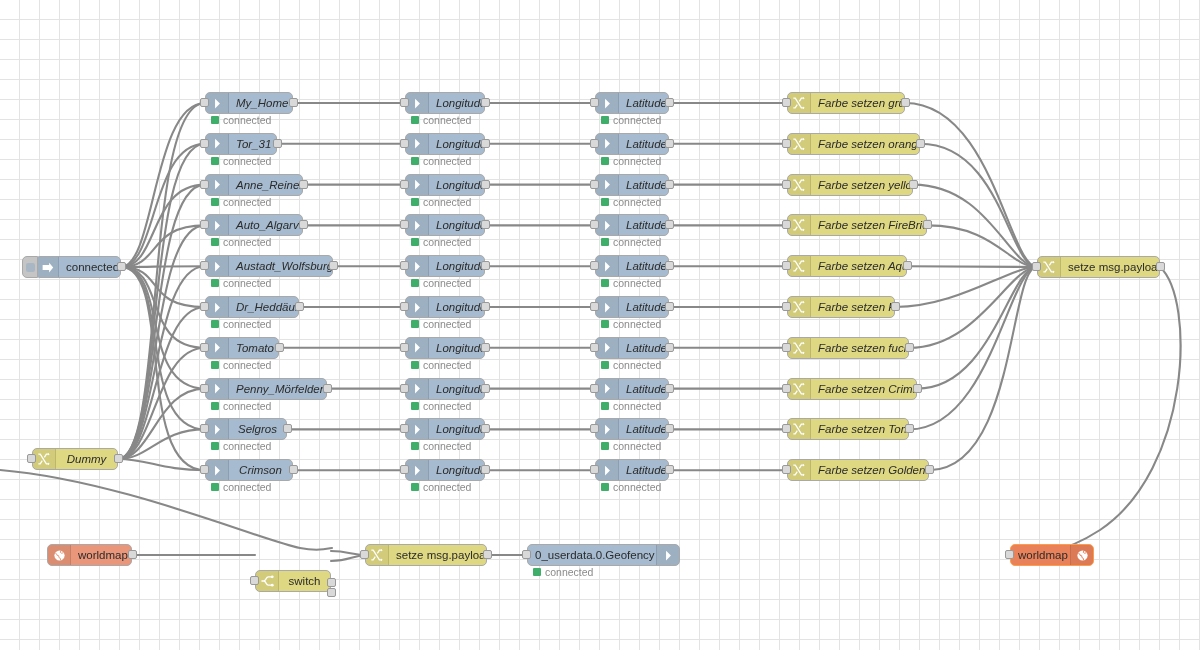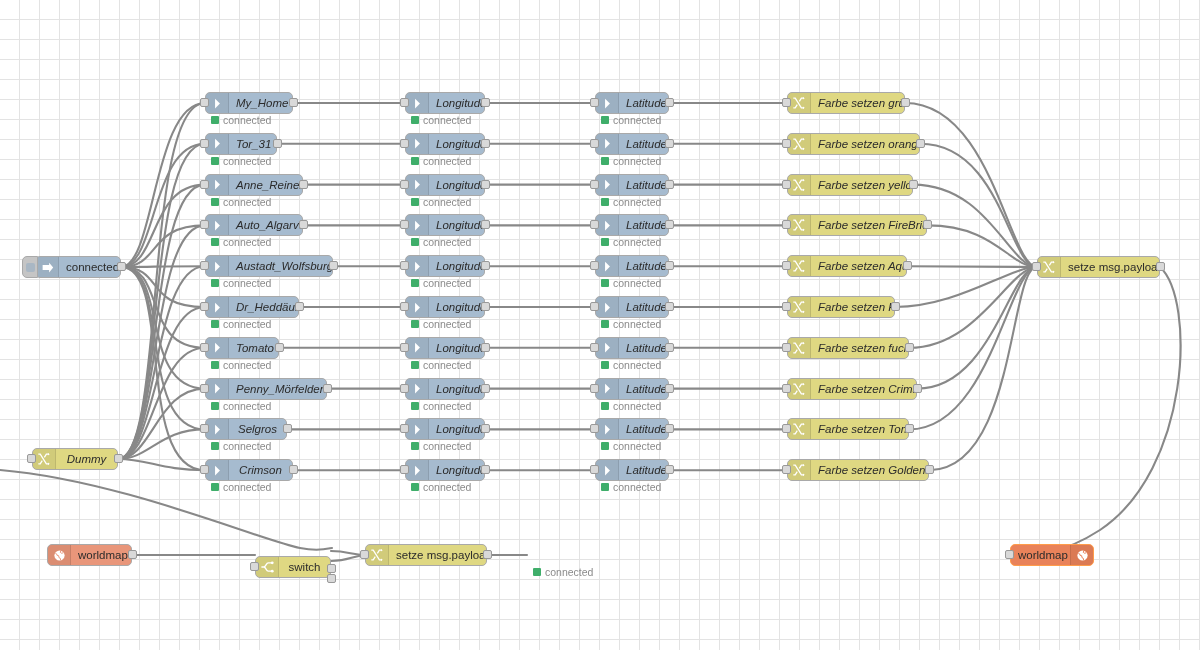--- a/index.html
+++ b/index.html
@@ -738,21 +738,21 @@
     <div class="ico">
       <svg class="gly" width="13" height="13" viewBox="0 0 16 16">
         <circle cx="8" cy="8" r="6.3" fill="#fff"></circle>
         <path d="M3 5.5l1.6.6.5 1.8 1.9.4.3 2.2 1.7 1 .4 2.3M9.6 2.3l-.7 1.7 1.5 1.2 2.2-.5" stroke="#e9967a" stroke-width="1.2" fill="none"></path>
       </svg>
     </div>
     <div class="lbl ctr">worldmap</div>
     <div class="port out"></div>
   </div>
 
-  <div class="node n-yellow" id="node-switch" style="left:255px;top:556px;width:76px;">
+  <div class="node n-yellow" id="node-switch" style="left:255px;top:570px;width:76px;">
     <div class="ico">
       <svg class="gly" width="14" height="14" viewBox="0 0 16 16">
         <path d="M14 3.2H9.4C6.9 3.2 6.9 8 4.4 8H1.6M14 12.8H9.4C6.9 12.8 6.9 8 4.4 8" stroke="#fff" stroke-width="1.5" fill="none"></path>
         <circle cx="14" cy="3.2" r="1.6" fill="#fff"></circle>
           <circle cx="14" cy="12.8" r="1.6" fill="#fff"></circle>
       </svg>
     </div>
     <div class="lbl ctr">switch</div>
     <div class="port in"></div>
     <div class="port out2a"></div>
@@ -765,20 +765,29 @@
         <path d="M1.5 2.5h2.2l7 11h2.8M13.5 2.5h-2.8l-2.3 3.6M1.5 13.5h2.2l2.3-3.6" stroke="#fff" stroke-width="1.5" fill="none"></path>
         <path d="M12.5 1l2 1.5-2 1.5z" fill="#fff"></path>
           <path d="M12.5 12l2 1.5-2 1.5z" fill="#fff"></path>
       </svg>
     </div>
     <div class="lbl ctr">setze msg.payload</div>
     <div class="port in"></div>
     <div class="port out"></div>
   </div>
 
+  <div class="node n-blue" id="node-geofency" style="left:527px;top:544px;width:153px;">
+    <div class="lbl ctr">0_userdata.0.Geofency</div>
+    <div class="ico right">
+      <svg class="gly" width="13" height="13" viewBox="0 0 16 16">
+          <path d="M5 2l6 6-6 6z" fill="#fff"></path>
+        </svg>
+    </div>
+    <div class="port in"></div>
+  </div>
   <div class="status" style="left:533px;top:566px;">
     <span class="dot"></span>
     <span>connected</span>
   </div>
 
   <div class="node n-orange" id="node-wm-out" style="left:1010px;top:544px;width:84px;">
     <div class="lbl ctr">worldmap</div>
     <div class="ico right">
       <svg class="gly" width="13" height="13" viewBox="0 0 16 16">
         <circle cx="8" cy="8" r="6.3" fill="#fff"></circle>

